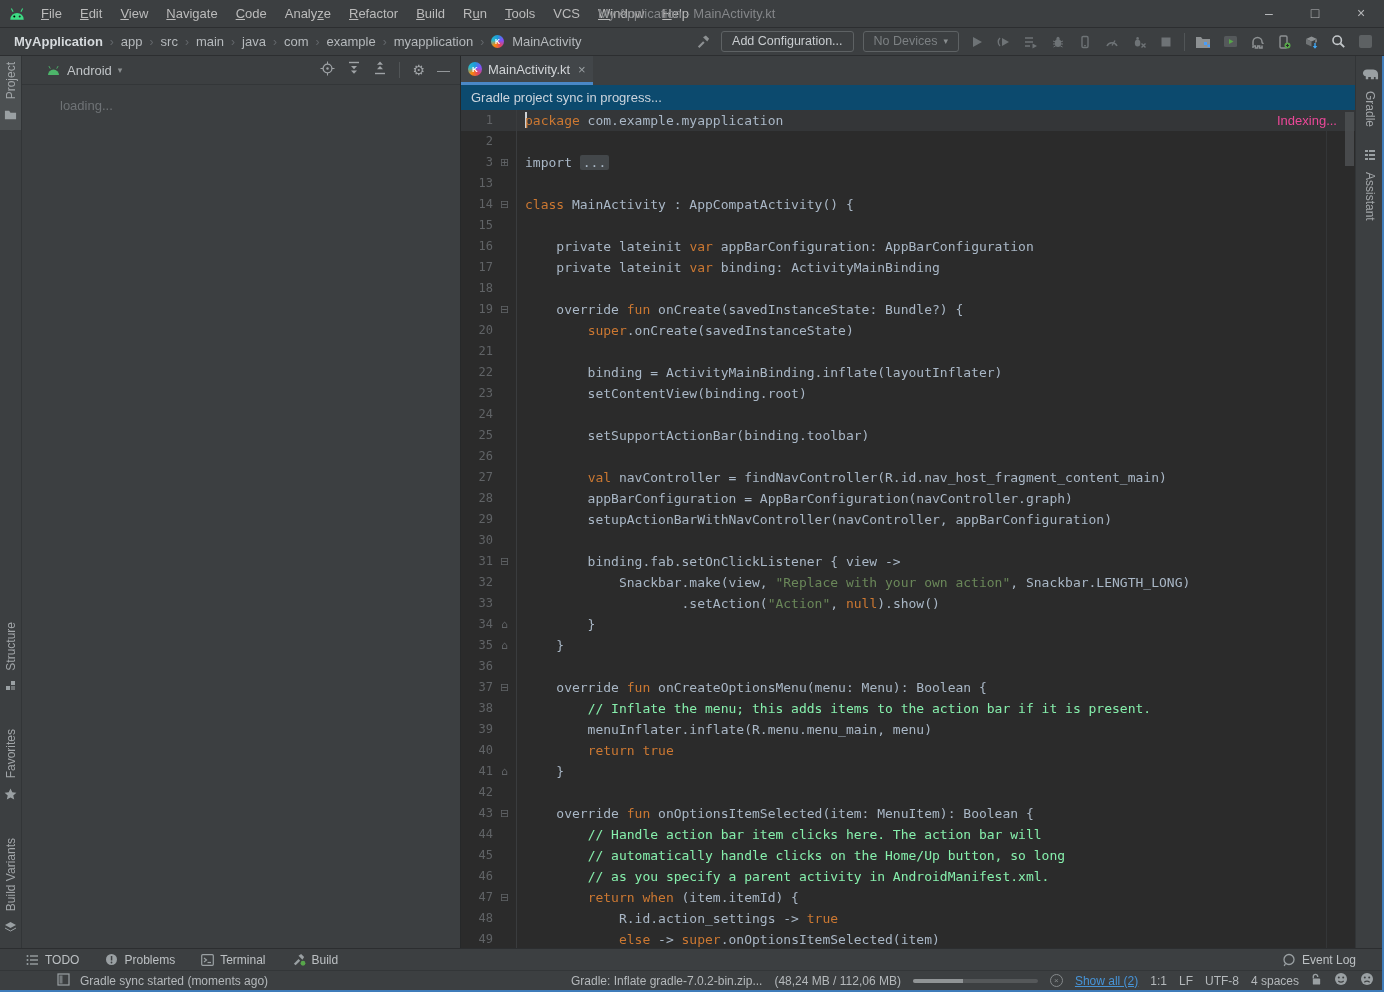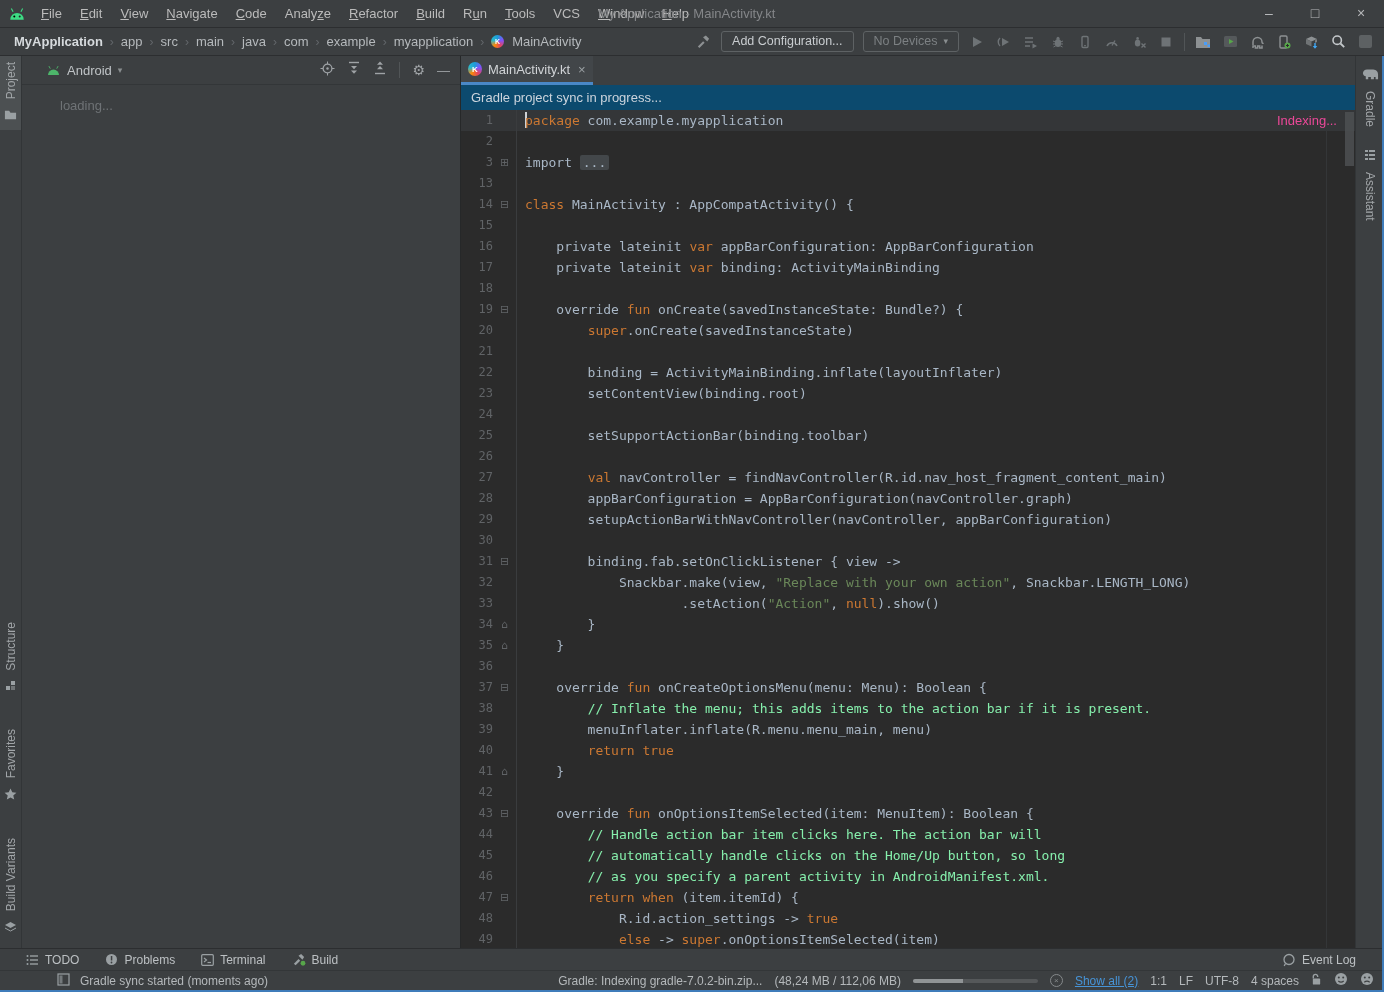--- a/index.html
+++ b/index.html
@@ -640,21 +640,21 @@
 
 <div id="statusbar">
   <span id="status-left">
     <span><svg width="13" height="13" viewBox="0 0 13 13">
           <rect x="1" y="1" width="11" height="11" fill="none" stroke="#9aa0a3" stroke-width="1.2"></rect>
           <rect x="2.5" y="2.5" width="3" height="8" fill="#9aa0a3" opacity=".6"></rect>
         </svg></span>
     <span>Gradle sync started (moments ago)</span>
   </span>
   <span id="status-right">
-    <span>Gradle: Indexing gradle-7.0.2-bin.zip...</span>
+    <span>Gradle: Inflate gradle-7.0.2-bin.zip...</span>
     <span>(48,24 MB / 112,06 MB)</span>
     <span id="progress-track">
         <span id="progress-fill" style="display: block; height: 4px; background: rgb(144, 148, 150); width: 40%;"></span>
       </span>
     <span id="cancel-btn">×</span>
     <span id="show-all">Show all (2)</span>
     <span>1:1</span>
     <span>LF</span>
     <span>UTF-8</span>
     <span>4 spaces</span>

